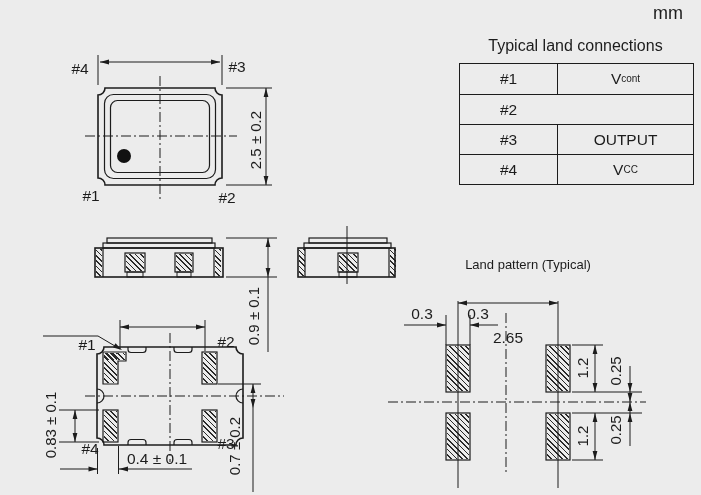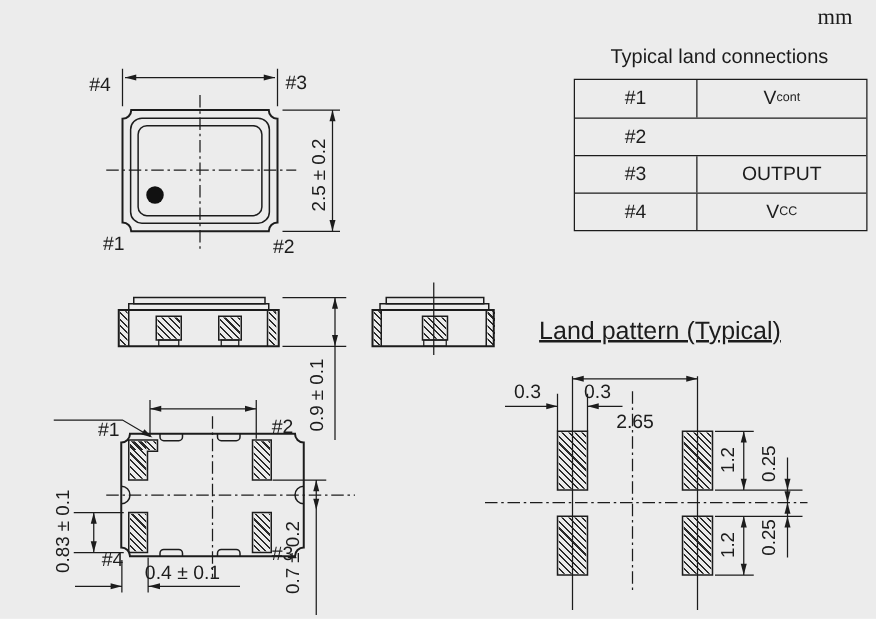--- a/index.html
+++ b/index.html
@@ -19,21 +19,21 @@
   svg .dot{fill:#111; stroke:none;}
   .hatch{
     position:absolute;
     background-image:repeating-linear-gradient(45deg, rgba(0,0,0,0) 0px, rgba(0,0,0,0) 2.6px, #2a2a2a 2.6px, #2a2a2a 3.8px);
   }
   .t{position:absolute; font-size:15.5px; white-space:nowrap; text-align:center; line-height:18px;}
   .vt{position:absolute; width:90px; height:18px; font-size:15px; text-align:center; line-height:18px; white-space:nowrap; transform:rotate(-90deg);}
   .vt.sm{width:60px;}
   .big{font-size:18px;}
   .ttl{font-size:16px;}
-  .lpttl{font-size:20px;text-decoration:underline;}
+  .lpttl{font-size:13px;}
   
   .term-table{position:absolute; left:459px; top:63px; width:233px; height:120px; border:1.6px solid #1c1c1c;}
   .trow{display:flex; height:30px; box-sizing:border-box; border-top:1.2px solid #1c1c1c; align-items:center;}
   .trow:first-child{border-top:none;}
   .tc1{width:97px; box-sizing:border-box; text-align:center; font-size:15.5px;}
   .tc2{flex:1; box-sizing:border-box; border-left:1.2px solid #1c1c1c; text-align:center; font-size:15.5px; align-self:stretch; display:flex; align-items:center; justify-content:center;}
   .tc2 sub{font-size:10px; line-height:1;}
 </style>
 </head>
 <body>
@@ -167,21 +167,21 @@
       <polygon class="ar" points="630,402 627.6,411 632.4,411"></polygon>
       <polygon class="ar" points="630,402 627.6,393 632.4,393"></polygon>
       <polygon class="ar" points="630,413 627.6,422 632.4,422"></polygon>
 
       <path class="ln d" d="M595,413 V460 M572,460 H603"></path>
       <polygon class="ar" points="595,413 592.6,422 597.4,422"></polygon>
       <polygon class="ar" points="595,460 592.6,451 597.4,451"></polygon>
     </g>
   </svg>
 
-  <span class="t big" style="left:640px;top:4px;width:56px;font-family:Liberation Serif, serif;">mm</span>
+  <span class="t big" style="left:640px;top:4px;width:56px;">mm</span>
 
   <span class="t ttl" style="left:459px;top:37px;width:233px;">Typical land connections</span>
   <div class="term-table">
     <div class="trow">
       <div class="tc1">#1</div>
       <div class="tc2">
           <span>V</span>
           <sub>cont</sub>
         </div>
     </div>
@@ -210,21 +210,21 @@
   <span class="t" style="left:209px;top:189px;width:36px;">#2</span>
   <span class="vt" style="left:211px;top:131px;">2.5 ± 0.2</span>
 
   <span class="vt" style="left:209px;top:307px;">0.9 ± 0.1</span>
 
   <span class="t" style="left:69px;top:336px;width:36px;">#1</span>
   <span class="t" style="left:208px;top:333px;width:36px;">#2</span>
   <span class="t" style="left:72px;top:440px;width:36px;">#4</span>
   <span class="t" style="left:208px;top:435px;width:36px;">#3</span>
   <span class="vt" style="left:6px;top:416px;">0.83 ± 0.1</span>
-  <span class="t" style="left:96px;top:450px;width:100px;">0.4 ± 0.1</span>
+  <span class="t" style="left:107px;top:450px;width:100px;">0.4 ± 0.1</span>
   <span class="vt" style="left:190px;top:437px;">0.7 ± 0.2</span>
 
   <span class="t lpttl" style="left:428px;top:256px;width:200px;">Land pattern (Typical)</span>
   <span class="t" style="left:478px;top:285px;width:60px;margin-top:44px;">2.65</span>
   <span class="t" style="left:402px;top:305px;width:40px;">0.3</span>
   <span class="t" style="left:458px;top:305px;width:40px;">0.3</span>
   <span class="vt sm" style="left:553px;top:359px;">1.2</span>
   <span class="vt sm" style="left:586px;top:362px;">0.25</span>
   <span class="vt sm" style="left:553px;top:427px;">1.2</span>
   <span class="vt sm" style="left:586px;top:421px;">0.25</span>

